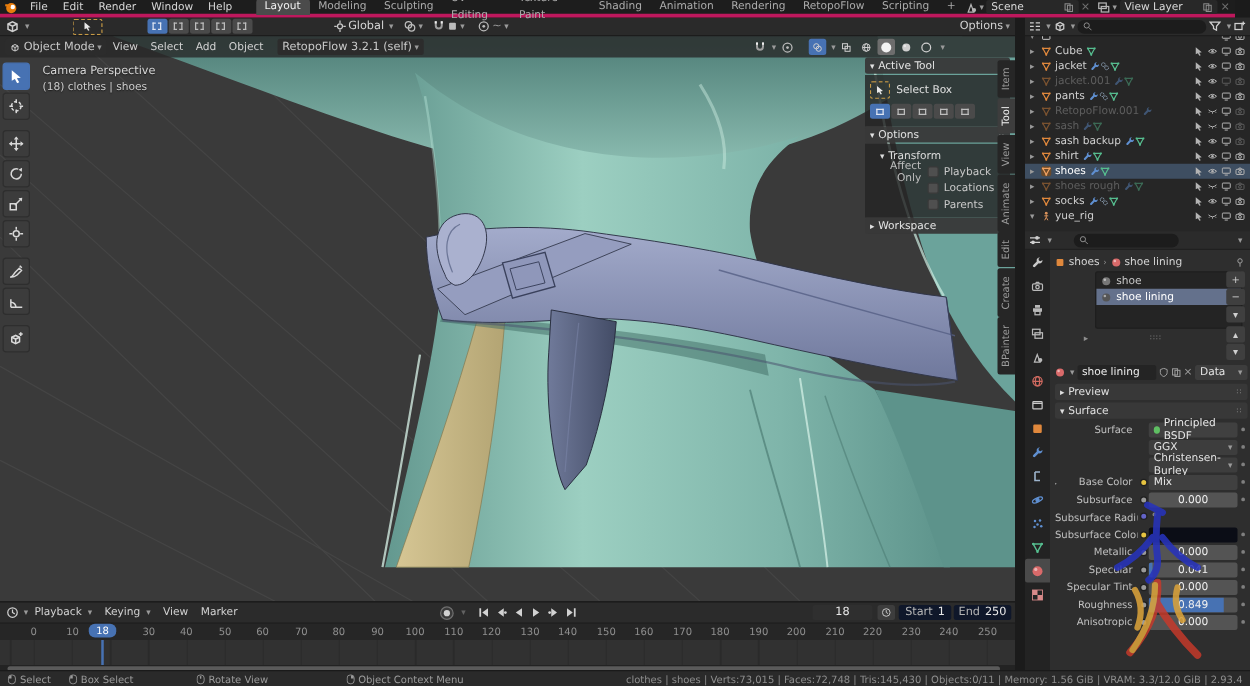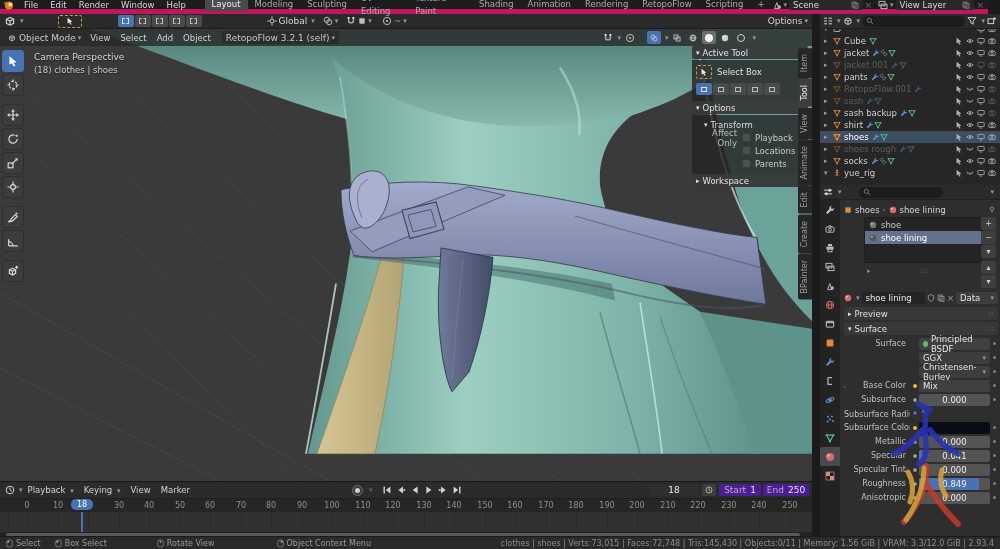--- a/index.html
+++ b/index.html
@@ -8,21 +8,21 @@
   #app{position:relative;width:1000px;height:549px;background:#1b1b1b;overflow:hidden;
        font-size:9px;color:#c9c9c9;-webkit-font-smoothing:antialiased}
   .abs{position:absolute}
   .flex{display:flex;align-items:center}
   .ic{width:10px;height:10px;flex:0 0 auto}
   .ic8{width:8px;height:8px;flex:0 0 auto}
   .ic12{width:12px;height:12px;flex:0 0 auto}
   .chev{font-size:7px;color:#9a9a9a;margin-left:2px}
   
   #topbar{position:absolute;left:0;top:0;width:988px;height:14px;background:#1d1d1d;
-          display:flex;align-items:center;border-bottom:5px solid #be185d;z-index:30}
+          display:flex;align-items:center;border-bottom:3px solid #be185d;z-index:30}
   .menu{padding:0 6px;color:#d6d6d6;font-size:8.5px;line-height:14px;cursor:default}
   .wtab{padding:0 7px;color:#ababab;font-size:8.5px;line-height:13px;border-radius:3px 3px 0 0}
   .wtab.active{background:#4b4b4b;color:#f2f2f2}
   .idfield{background:#282828;border-radius:2px;height:11px;display:flex;align-items:center;
            padding:0 4px;color:#d9d9d9;font-size:8.5px}
   
   #tset{position:absolute;left:0;top:14px;width:812px;height:15px;background:#2a2a2a;
         border-bottom:1px solid #1c1c1c;display:flex;align-items:center;z-index:25}
   .selmode{width:16px;height:12px;background:#4a4a4a;border-radius:2px;display:flex;
            align-items:center;justify-content:center;margin-right:1px}
@@ -97,40 +97,40 @@
   .fld{flex:1;height:12px;background:#545454;border-radius:2px;position:relative;
        display:flex;align-items:center;justify-content:center;color:#efefef;overflow:hidden}
   .fld .fill{position:absolute;left:0;top:0;bottom:0;background:#4772b3}
   .fld span{position:relative;z-index:1}
   .fldbtn{flex:1;height:12px;background:#404040;border-radius:2px;display:flex;align-items:center;
           padding:0 4px;color:#e8e8e8;gap:3px}
   .ddn{flex:1;height:12px;background:#3d3d3d;border-radius:2px;display:flex;align-items:center;
        padding:0 4px;color:#e3e3e3}
   .decor{flex:0 0 8px;display:flex;justify-content:center}
   .ddot{width:3px;height:3px;border-radius:50%;background:#7f7f7f}
-  .slotlist{position:relative;margin-left:20px;width:118px;height:46px;background:#242424;
+  .slotlist{position:relative;margin-left:32px;width:118px;height:46px;background:#242424;
             border:1px solid #1e1e1e;border-radius:2px;overflow:hidden}
   .slotrow{height:13px;display:flex;align-items:center;gap:4px;padding:0 4px;color:#c8c8c8}
   .slotrow.sel{background:#64718c;color:#fff}
   .sideb{position:absolute;width:15px;height:13px;background:#3f3f3f;border-radius:2px;
          display:flex;align-items:center;justify-content:center;color:#cfcfcf;font-size:8px}
   
   #timeline{position:absolute;left:0;top:481px;width:812px;height:55px;background:#2b2b2b;
             border-top:1px solid #191919;z-index:12}
   #tl-head{height:16px;display:flex;align-items:center;padding:0 3px;position:relative}
   #tl-ruler{position:relative;height:14px;background:#262626;border-top:1px solid #1f1f1f;overflow:hidden}
   .tick{position:absolute;top:2px;transform:translateX(-50%);color:#8f8f8f;font-size:8px}
   #tl-track{position:relative;height:20px;background:#313131;
     background-image:repeating-linear-gradient(90deg,#2a2a2a 0,#2a2a2a 1px,transparent 1px,transparent 30.5px);
     background-position:27px 0}
   #playhead-pill{position:absolute;left:71px;top:2px;width:22px;height:11px;background:#4772b3;
      border-radius:5px;color:#fff;font-size:8px;display:flex;align-items:center;justify-content:center;z-index:3}
   #tl-scroll{position:relative;height:5px;background:#232323}
   .pbtn{width:13px;height:12px;display:flex;align-items:center;justify-content:center;color:#d2d2d2}
-  .nfield{height:12px;background:#4c1d95;border-radius:2px;display:flex;align-items:center;
+  .nfield{height:12px;background:#0f172a;border-radius:2px;display:flex;align-items:center;
           justify-content:center;padding:0 5px;color:#e8e8e8;gap:4px}
   
   #status{position:absolute;left:0;top:536px;width:1000px;height:13px;background:#2a2a2a;
           border-top:1px solid #1a1a1a;display:flex;align-items:center;padding:0 6px;
           font-size:8px;color:#9b9b9b;z-index:31}
   .hint{display:flex;align-items:center;gap:3px;margin-right:14px}
   #watermark{position:absolute;left:878px;top:400px;z-index:40;pointer-events:none}
 </style>
 </head>
 <body>

